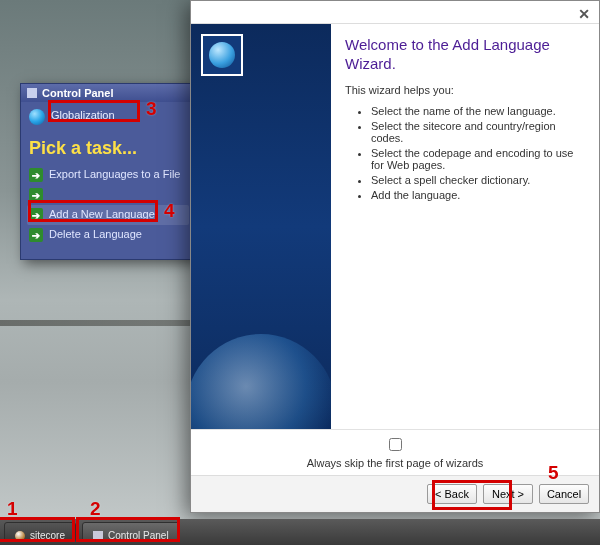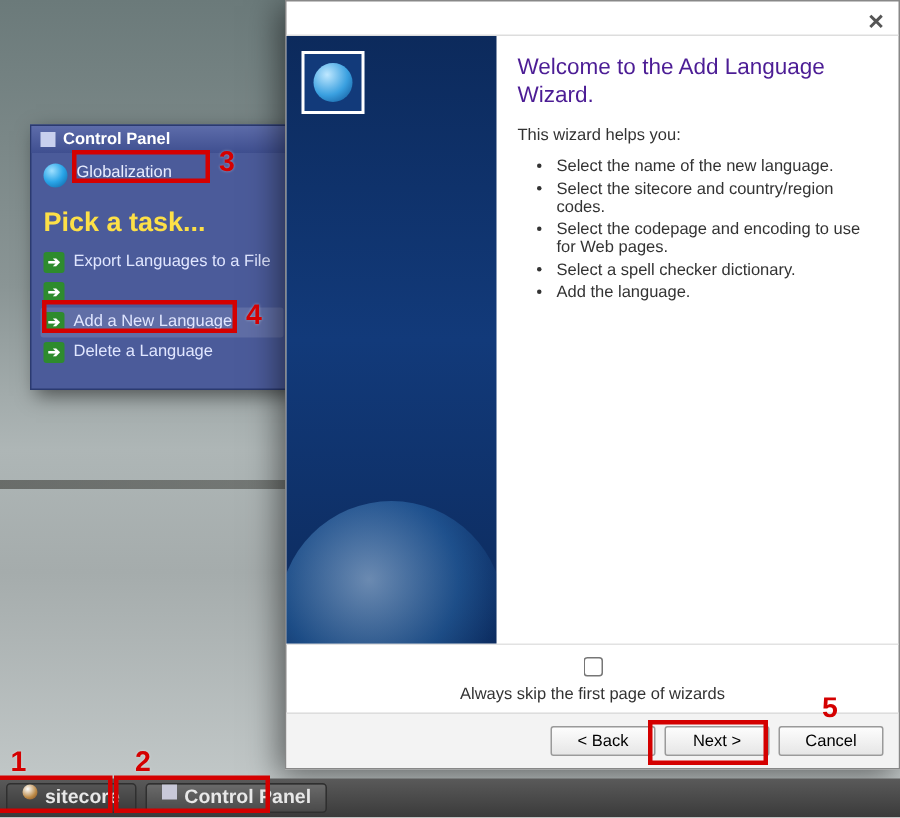--- a/index.html
+++ b/index.html
@@ -107,36 +107,36 @@
     border-top:1px solid #e2e2e2; padding:8px 14px 6px 14px;
     font-size:11px; display:flex; align-items:center; gap:6px; color:#333;flex-direction:column;
   }
   .wiz-skip input { width:13px; height:13px; }
   .wiz-buttons {
     border-top:1px solid #ddd; padding:8px 10px;
     display:flex; justify-content:flex-end; gap:6px;
     background:#f3f3f3;
   }
   .wiz-buttons button {
-    font-size:11px; padding:3px 0; width:70px;
+    font-size:11px; padding:3px 0; width:50px;
     background: linear-gradient(to bottom,#fdfdfd,#e6e6e6);
     border:1px solid #9a9a9a; border-radius:2px; cursor:pointer;
   }
 
   
   .taskbar {
     position:absolute; left:0; right:0; bottom:0; height:26px;
     background: linear-gradient(to bottom, #5a5a5a, #3a3a3a);
     display:flex; align-items:center; padding:0 4px; gap:6px;
   }
   .tb-btn {
-    height:20px; display:flex; align-items:flex-start; gap:5px;
-    padding:0 10px; font-size:13px; color:#e8e8e8;
+    height:20px; display:flex; align-items:flex-end; gap:5px;
+    padding:0 10px; font-size:10px; color:#e8e8e8;
     background: linear-gradient(to bottom,#6a6a6a,#4a4a4a);
-    border:1px solid #2f2f2f; border-radius:3px; cursor:pointer;font-weight:bold;
+    border:1px solid #2f2f2f; border-radius:3px; cursor:pointer;
   }
   .tb-btn.start { background: linear-gradient(to bottom,#555,#3a3a3a); }
   .tb-dot {
     width:10px; height:10px; border-radius:50%;
     background: radial-gradient(circle at 35% 30%, #fff, #b84 60%, #742 100%);
   }
   .tb-cp-icon { width:10px; height:10px; background:#c8c8d8; display:inline-block; }
 </style>
 </head>
 <body>

